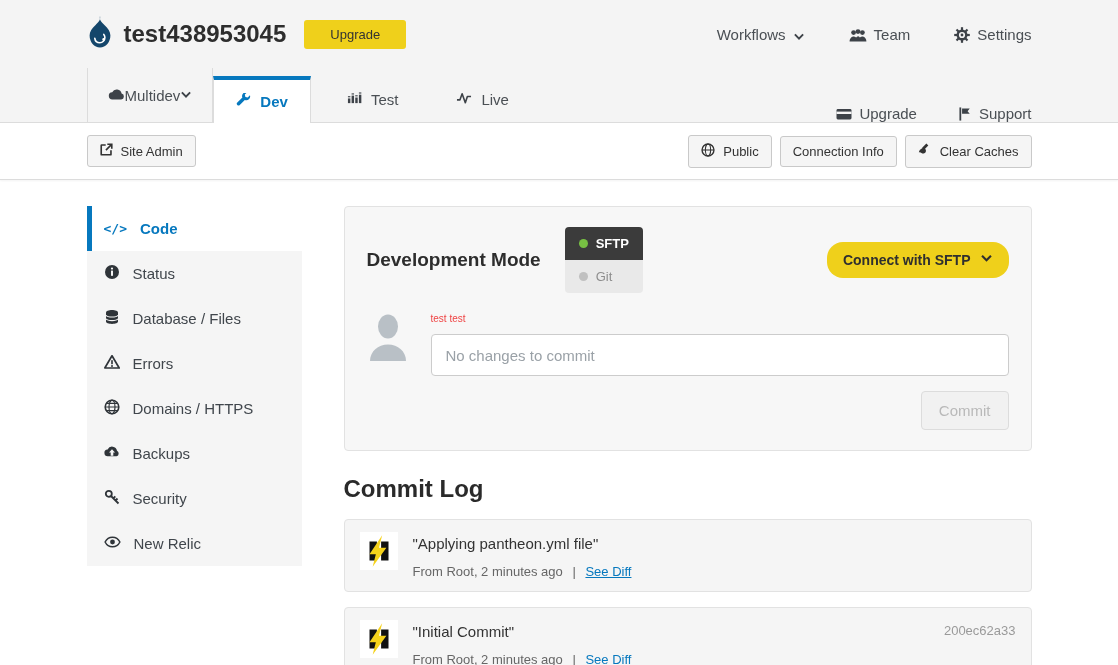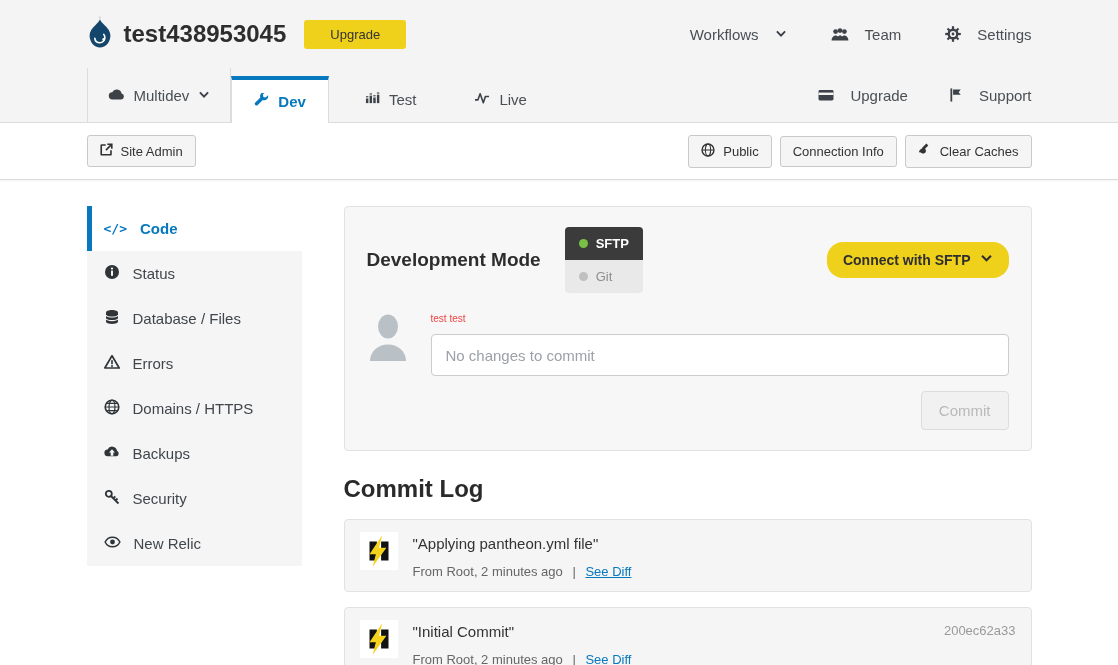--- a/index.html
+++ b/index.html
@@ -11,26 +11,26 @@
   }
   .container { width:945px; margin:0 auto; }
 
   
   .header { background:#f4f4f4; border-bottom:1px solid #dcdcdc; }
   .row1 { height:68px; display:flex; align-items:center; }
   .site-title { font-size:24px; font-weight:700; color:#2d2d2d; margin:0 0 0 11px; }
   .upgrade-btn { margin-left:18px; background:#efd01b; border:none; border-radius:3px;
     padding:7px 26px; font-size:13px; color:#333; cursor:pointer; font-family:inherit; }
   .spacer { flex:1; }
-  .nav-item { display:flex; align-items:center; gap:16px; color:#4a4f54; font-size:15px;
+  .nav-item { display:flex; align-items:flex-end; gap:7px; color:#4a4f54; font-size:15px;
     margin-left:44px; cursor:pointer; }
   .nav-item svg { display:block; }
 
   .row2 { height:54px; display:flex; align-items:stretch; }
-  .md-cell { display:flex; align-items:center; gap:9px; padding:0 20px;
+  .md-cell { display:flex; align-items:center; gap:0; padding:0 20px;
     border-left:1px solid #dcdcdc; border-right:1px solid #dcdcdc;
     color:#4a4f54; font-size:15px; cursor:pointer; }
   .tab { display:flex; align-items:center; gap:9px; padding:0 22px; color:#4a4f54;
     font-size:15px; cursor:pointer;margin-top:8px; }
   .tab.active { background:#fff; border-left:1px solid #dcdcdc; border-right:1px solid #dcdcdc;
     border-top:4px solid #0678be; margin-bottom:-1px; position:relative; z-index:2;
     color:#0678be; font-weight:700; }
   .tab.plain { margin-left:14px; }
   .row2 .nav-item { margin-left:40px; }
 

